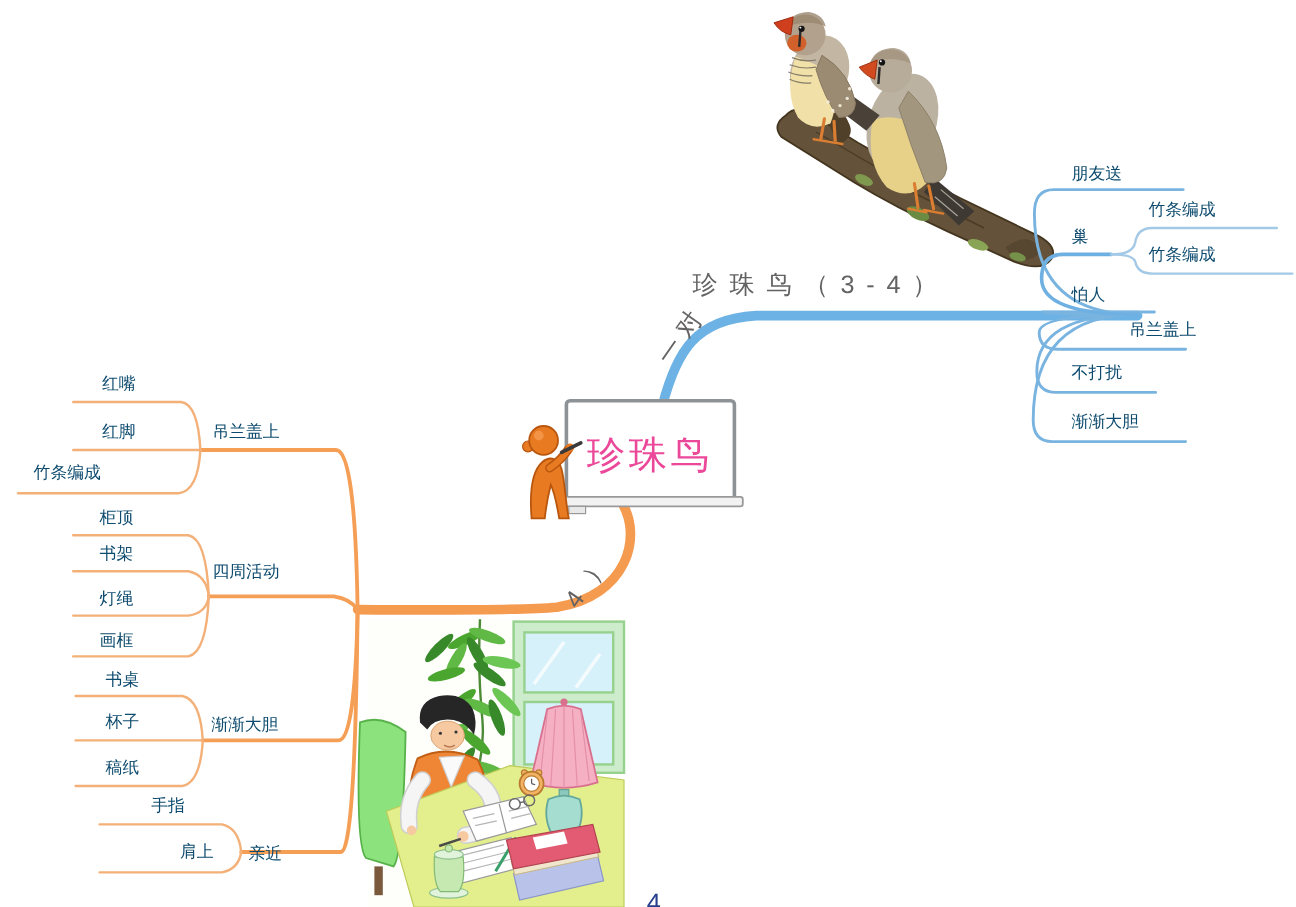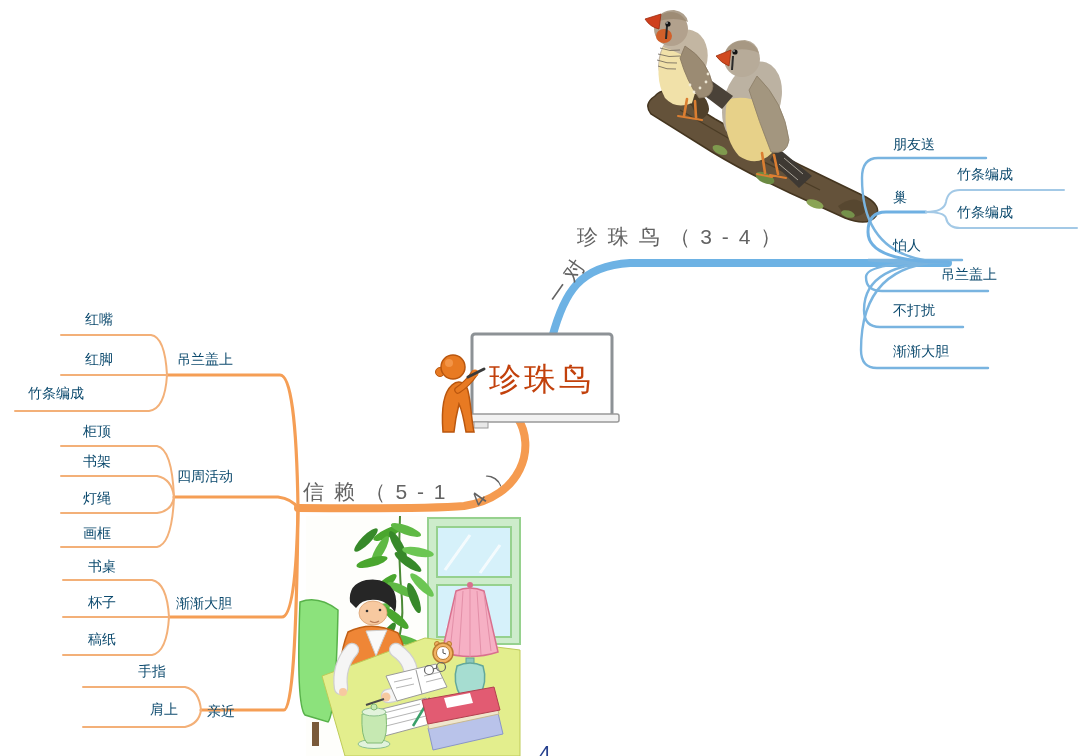--- a/index.html
+++ b/index.html
@@ -2,21 +2,21 @@
 <html><head>
 <meta charset="utf-8">
 <style>
   html,body{margin:0;padding:0;background:#fff;}
   .stage{position:relative;width:1080px;height:756px;background:#ffffff;overflow:hidden;
          font-family:"Liberation Sans","DejaVu Sans",sans-serif;}
   .layer{position:absolute;left:0;top:0;width:1080px;height:756px;}
   .node{position:absolute;white-space:nowrap;color:#0c4a6e;font-size:14px;line-height:1.15;}
   .branch-label{position:absolute;white-space:nowrap;color:#636363;font-size:21px;letter-spacing:2px;}
   .rot{transform-origin:0 0;}
-  .root-label{position:absolute;white-space:nowrap;color:#c2410c;font-size:32px;letter-spacing:3px;}
+  .root-label{position:absolute;white-space:nowrap;color:#ec4899;font-size:32px;letter-spacing:3px;}
   .pagenum{position:absolute;color:#26408e;font-size:21px;}
 </style>
 </head>
 <body>
 
 <div class="stage">
 
 <svg class="layer" width="1080" height="756" viewBox="0 0 1080 756">
 
   <g>
@@ -240,35 +240,34 @@
 
 <div class="node" style="left:893px;top:136px;">朋友送</div>
 <div class="node" style="left:893px;top:189px;">巢</div>
 <div class="node" style="left:957px;top:166px;">竹条编成</div>
 <div class="node" style="left:957px;top:204px;">竹条编成</div>
 <div class="node" style="left:893px;top:237px;">怕人</div>
 <div class="node" style="left:893px;top:266px;margin-left:48px;">吊兰盖上</div>
 <div class="node" style="left:893px;top:302px;">不打扰</div>
 <div class="node" style="left:893px;top:343px;">渐渐大胆</div>
 
-<div class="branch-label" style="left:303px;top:478px;">信 赖 （ 5 - 1</div>
 <div class="branch-label rot" style="left:464px;top:496px;transform:rotate(-55deg);letter-spacing:4px;">4 ）</div>
 
 <div class="node" style="left:177px;top:351px;">吊兰盖上</div>
 <div class="node" style="left:85px;top:311px;">红嘴</div>
 <div class="node" style="left:85px;top:351px;">红脚</div>
 <div class="node" style="left:28px;top:385px;">竹条编成</div>
 <div class="node" style="left:177px;top:468px;">四周活动</div>
 <div class="node" style="left:83px;top:423px;">柜顶</div>
 <div class="node" style="left:83px;top:453px;">书架</div>
 <div class="node" style="left:83px;top:490px;">灯绳</div>
 <div class="node" style="left:83px;top:525px;">画框</div>
 <div class="node" style="left:176px;top:595px;">渐渐大胆</div>
 <div class="node" style="left:88px;top:558px;">书桌</div>
 <div class="node" style="left:88px;top:595px;font-family:Liberation Serif, serif;">杯子</div>
 <div class="node" style="left:88px;top:631px;">稿纸</div>
 <div class="node" style="left:207px;top:703px;">亲近</div>
-<div class="node" style="left:138px;top:663px;">手指</div>
+<div class="node" style="left:126px;top:663px;">手指</div>
 <div class="node" style="left:123px;top:701px;margin-left:27px;">肩上</div>
 
 <div class="pagenum" style="left:539px;top:741px;">4</div>
 
 </div>
 
 </body></html>

